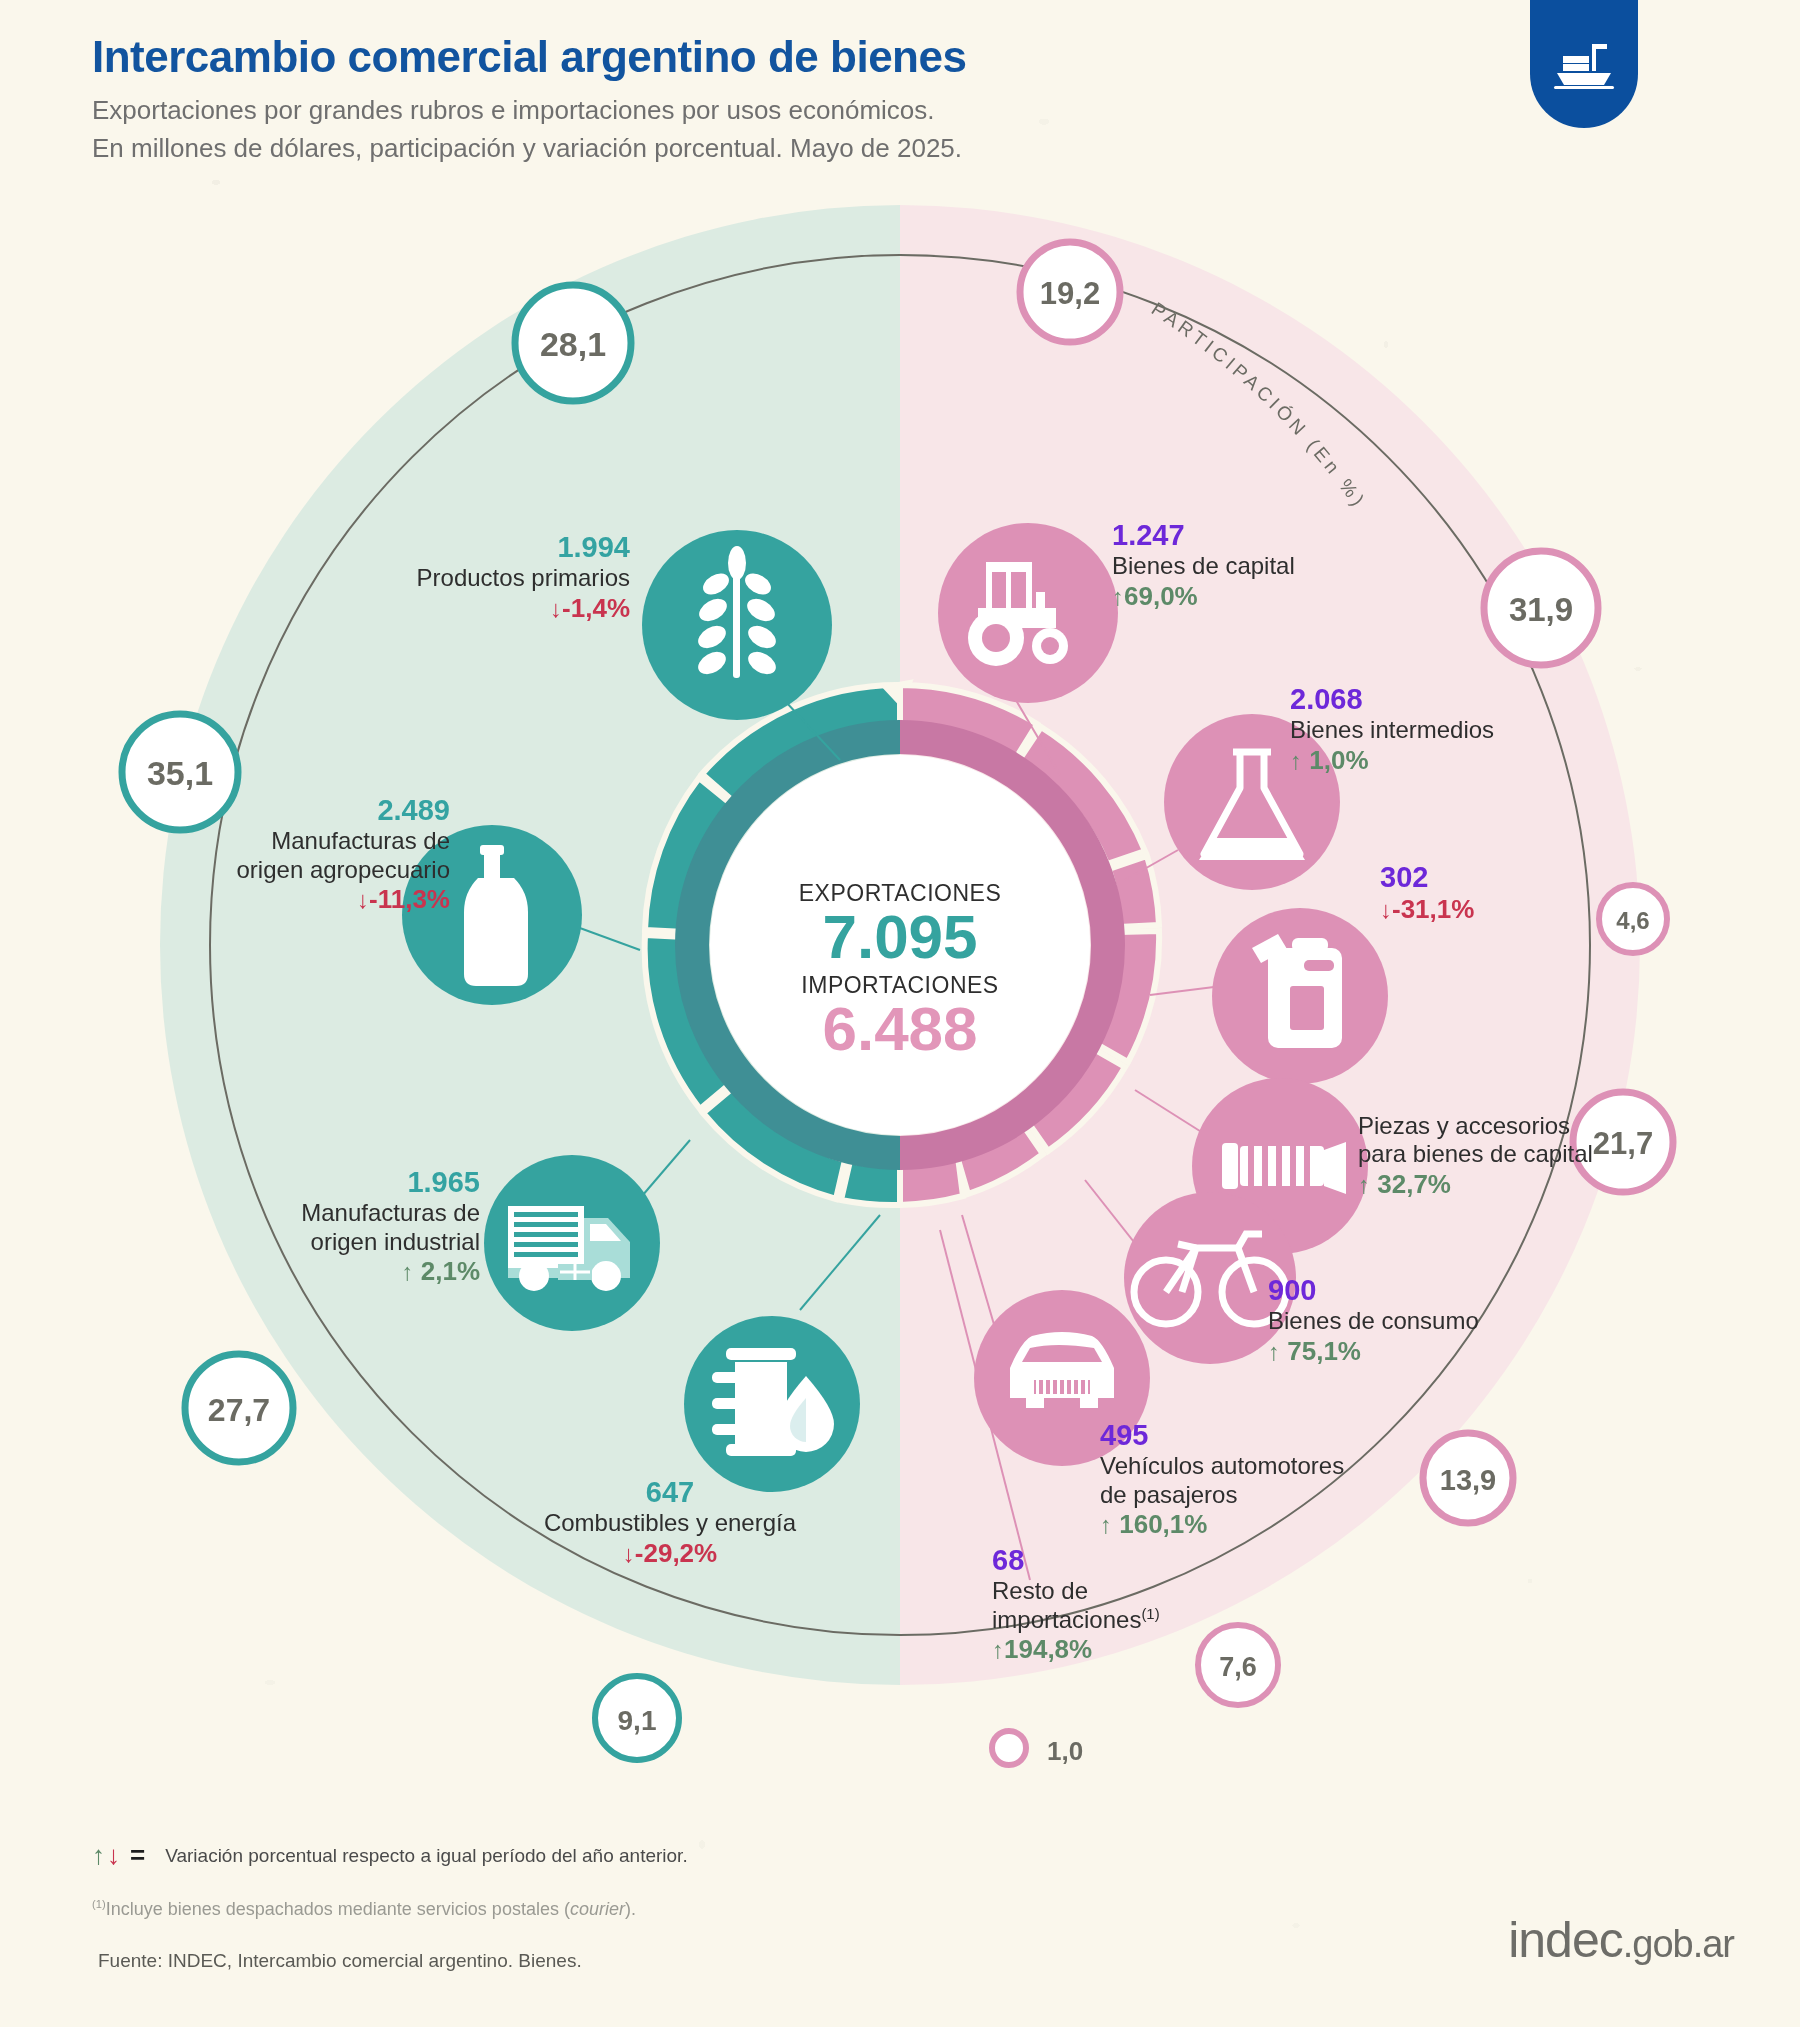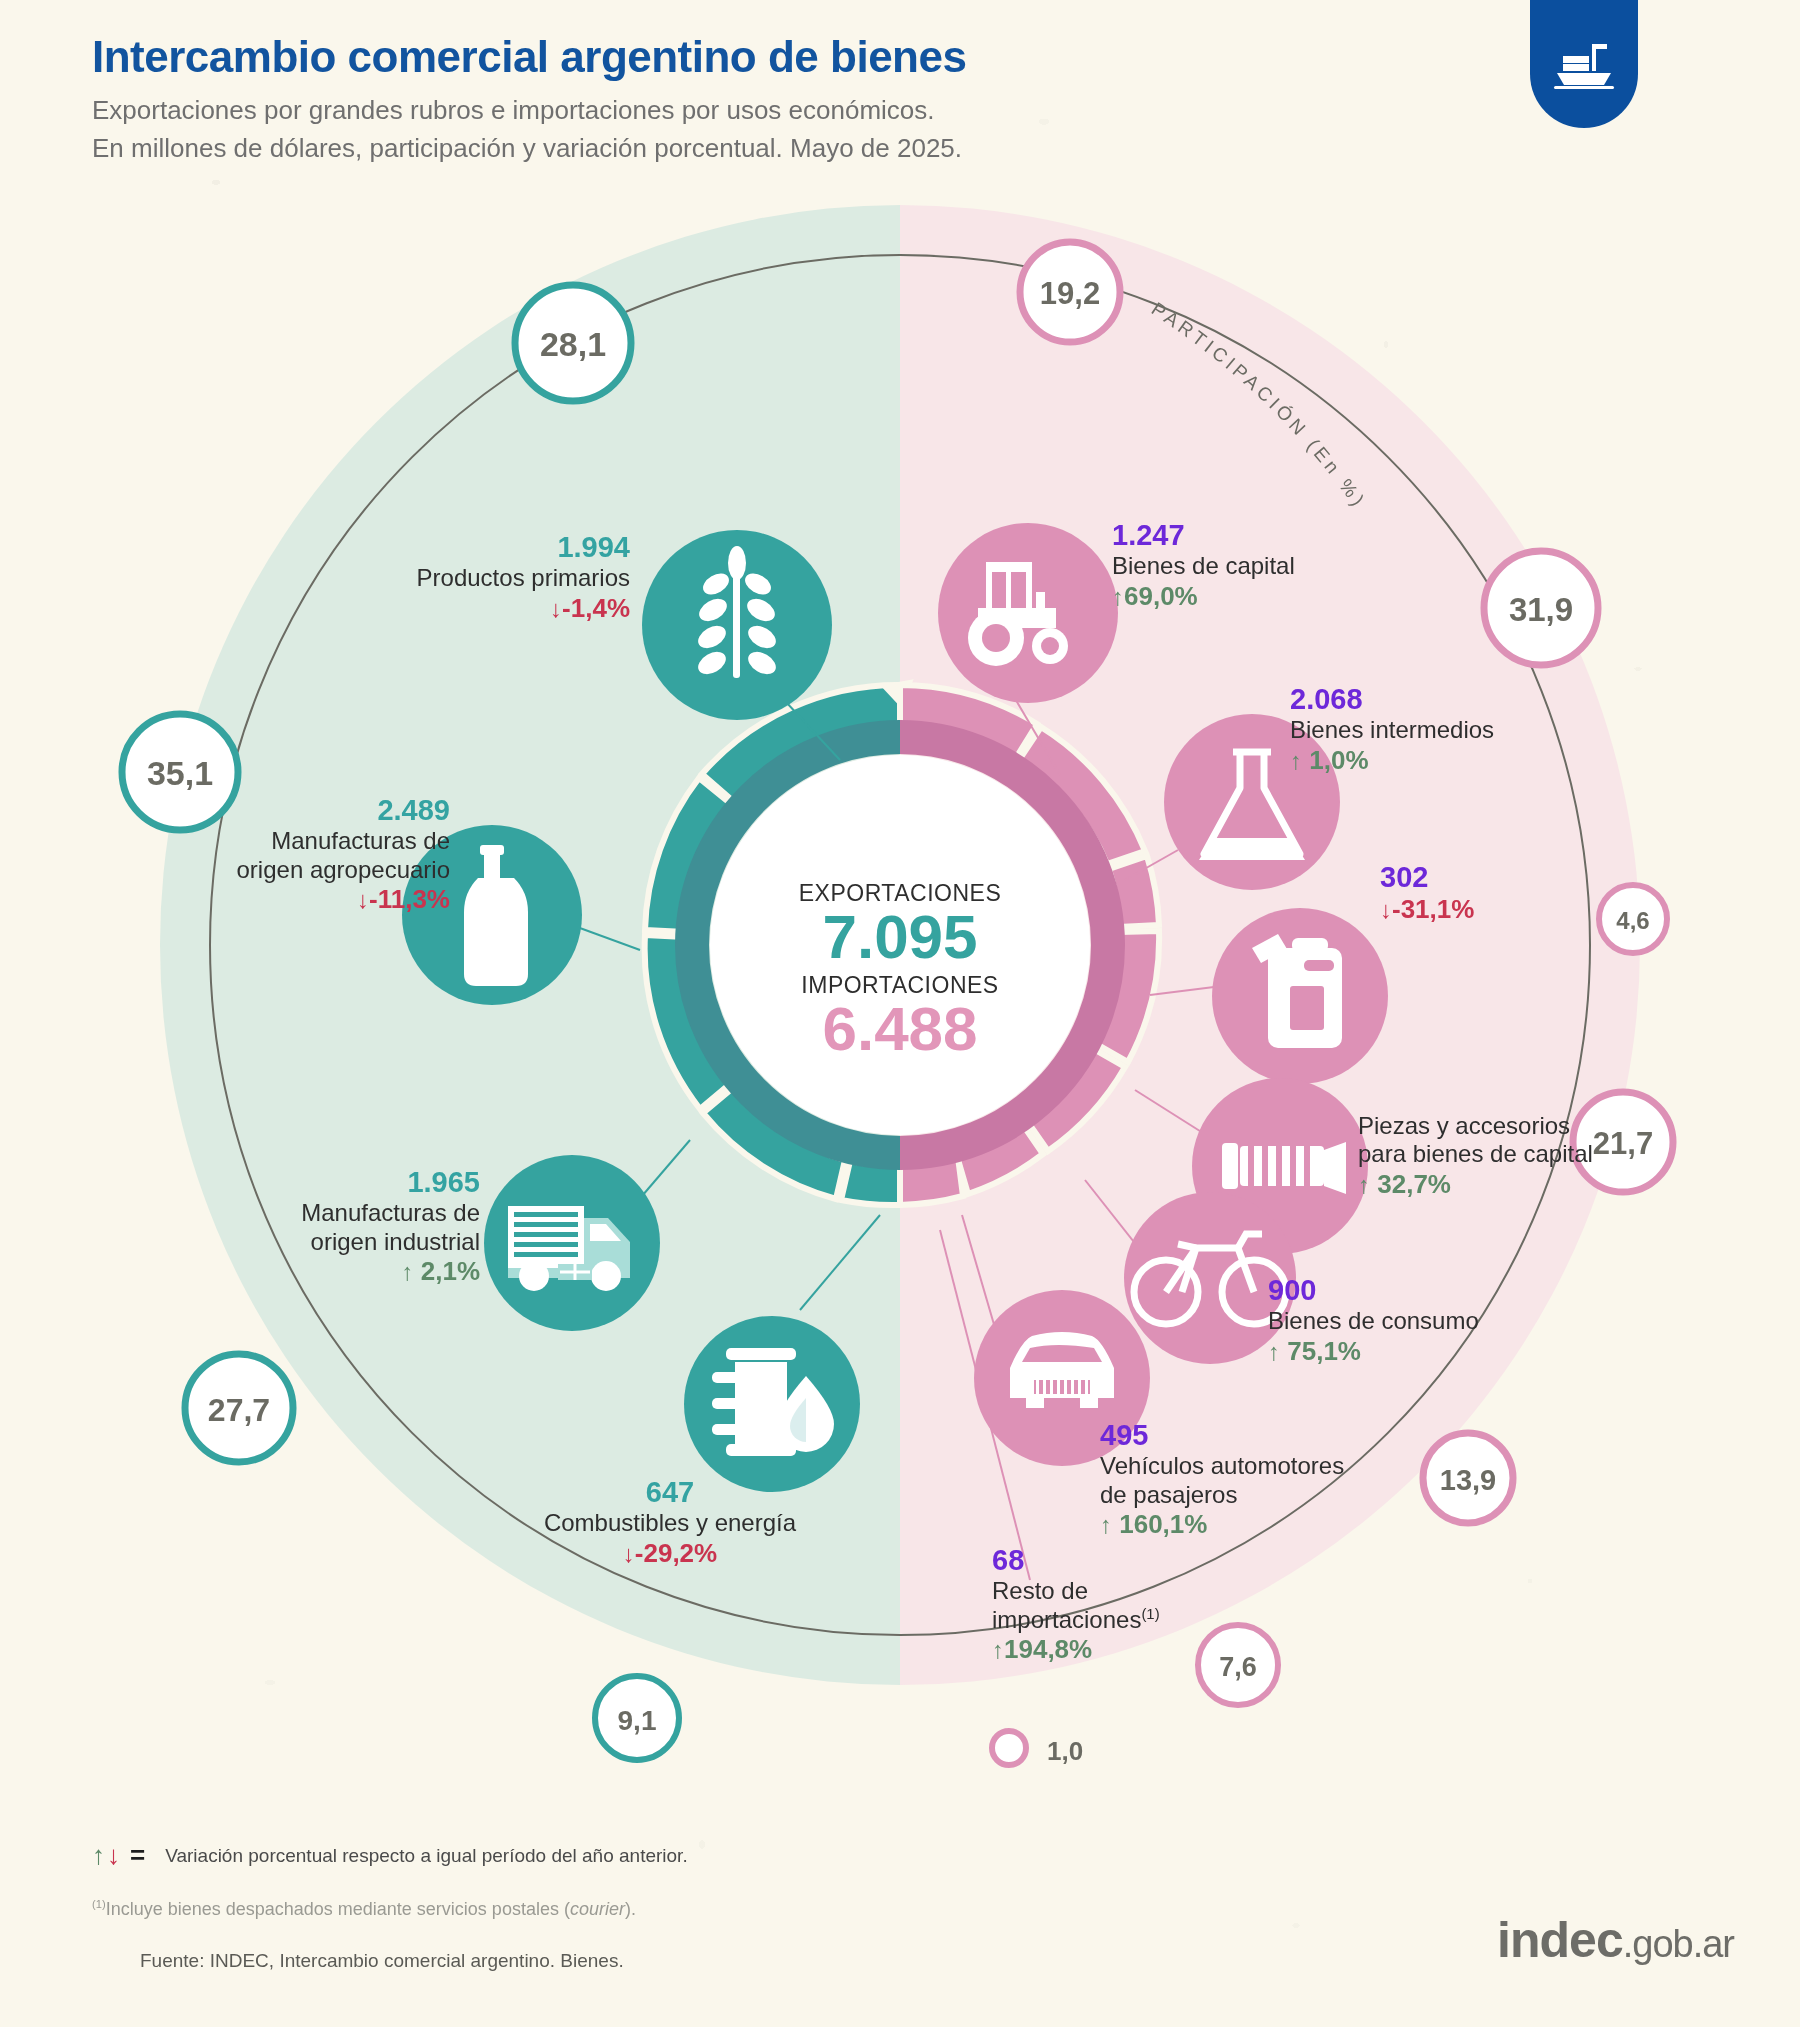--- a/index.html
+++ b/index.html
@@ -37,24 +37,24 @@
   .lbl .nm{font-size:24px;color:#2e2e2e;}
   .lbl .var{font-size:26px;font-weight:bold;white-space:nowrap;}
   .exp .val{color:#34a3a2;}
   .imp .val{color:#6d28d9;}
   .up{color:#5d8a68;}
   .down{color:#c9344f;}
   .arrow{font-size:24px;font-weight:bold;}
   .ra{text-align:right;}
   .la{text-align:left;}
   
-  .foot{position:absolute;font-size:19px;color:#4a4a4a;margin-left:42px;}
+  .foot{position:absolute;font-size:19px;color:#4a4a4a;}
   .foot2{position:absolute;font-size:18px;color:#9a9a93;}
   .indec{position:absolute;right:66px;bottom:58px;font-size:50px;color:#6d6d68;letter-spacing:-1px;}
-  .indec b{font-weight:bold;}
+  .indec b{font-weight:normal;}
   .indec .dom{font-size:38px;}
   sup{font-size:.62em;}
 </style>
 </head>
 <body>
 
 <div class="speckle"></div>
 
 <div class="title">Intercambio comercial argentino de bienes</div>
 <div class="subtitle">

